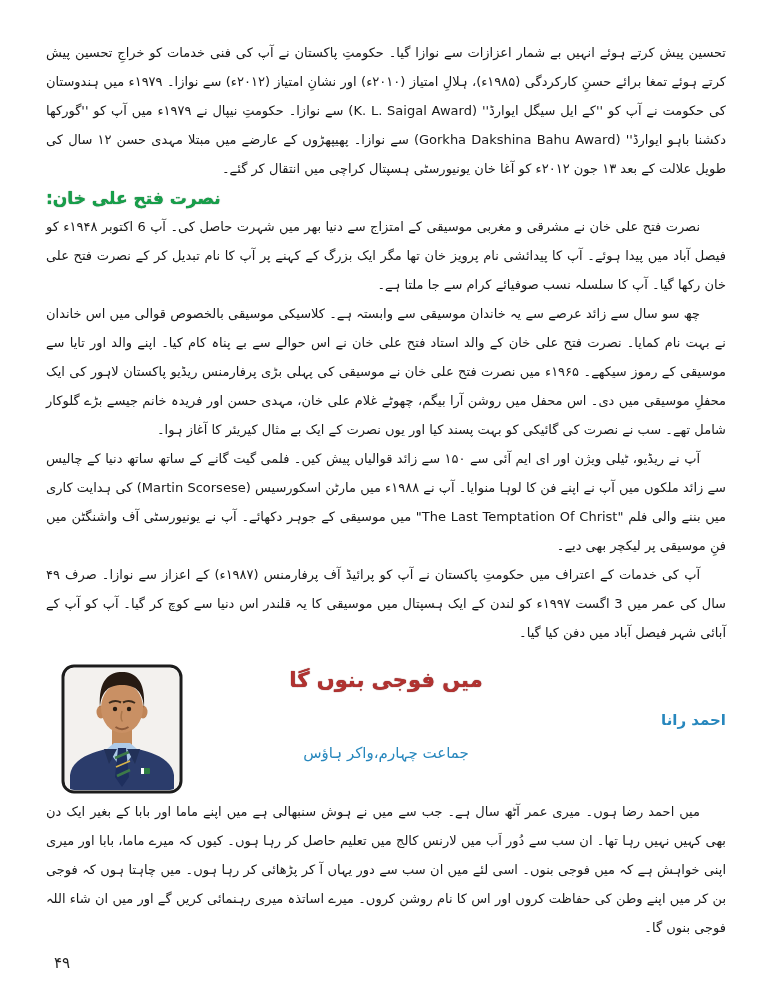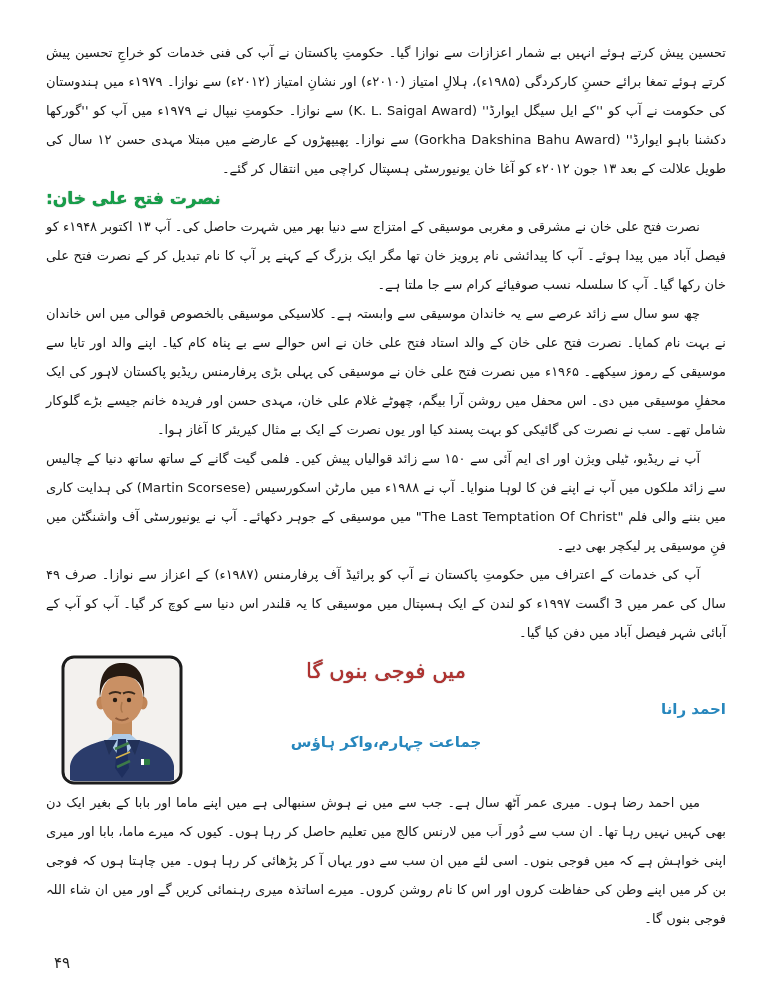--- a/index.html
+++ b/index.html
@@ -46,61 +46,61 @@
     position:relative;
     height:134px;
     margin-top:6px;
   }
   .photo-frame{
     position:absolute;
     left:14px;top:0;
     width:124px;height:132px;
   }
   h2.red-heading{
-    margin:7px;
+    margin:16px;
     padding-top:2px;
     text-align:center;
     font-size:21px;
     line-height:30px;
-    font-weight:normal;
+    font-weight:bold;
     color:var(--red);
     text-shadow:0 0 1px #5e1414;
   }
   .author{
     text-align:right;
     color:var(--blue);
     font-weight:bold;
     font-size:15px;
     margin-top:14px;
   }
   .class-house{
     text-align:center;
     color:var(--blue);
-    font-weight:bold;
+    font-weight:normal;
     font-size:15px;
     margin-top:15px;
   }
   .page-number{
     position:absolute;
     left:54px;bottom:22px;
     font-size:15px;
     color:#222222;
   }
 </style>
 </head>
 <body>
 
 <div class="page">
   <div class="content">
 
     <p class="body noindent">تحسین پیش کرتے ہوئے انہیں بے شمار اعزازات سے نوازا گیا۔ حکومتِ پاکستان نے آپ کی فنی خدمات کو خراجِ تحسین پیش کرتے ہوئے تمغا برائے حسنِ کارکردگی (۱۹۸۵ء)، ہلالِ امتیاز (۲۰۱۰ء) اور نشانِ امتیاز (۲۰۱۲ء) سے نوازا۔ ۱۹۷۹ء میں ہندوستان کی حکومت نے آپ کو ''کے ایل سیگل ایوارڈ'' (K. L. Saigal Award) سے نوازا۔ حکومتِ نیپال نے ۱۹۷۹ء میں آپ کو ''گورکھا دکشنا باہو ایوارڈ'' (Gorkha Dakshina Bahu Award) سے نوازا۔ پھیپھڑوں کے عارضے میں مبتلا مہدی حسن ۱۲ سال کی طویل علالت کے بعد ۱۳ جون ۲۰۱۲ء کو آغا خان یونیورسٹی ہسپتال کراچی میں انتقال کر گئے۔</p>
 
     <h2 class="section-green">نصرت فتح علی خان:</h2>
 
-    <p class="body">نصرت فتح علی خان نے مشرقی و مغربی موسیقی کے امتزاج سے دنیا بھر میں شہرت حاصل کی۔ آپ ۱۳ اکتوبر ۱۹۴۸ء کو فیصل آباد میں پیدا ہوئے۔ آپ کا پیدائشی نام پرویز خان تھا مگر ایک بزرگ کے کہنے پر آپ کا نام تبدیل کر کے نصرت فتح علی خان رکھا گیا۔ آپ کا سلسلہ نسب صوفیائے کرام سے جا ملتا ہے۔</p>
+    <p class="body">نصرت فتح علی خان نے مشرقی و مغربی موسیقی کے امتزاج سے دنیا بھر میں شہرت حاصل کی۔ آپ 6 اکتوبر ۱۹۴۸ء کو فیصل آباد میں پیدا ہوئے۔ آپ کا پیدائشی نام پرویز خان تھا مگر ایک بزرگ کے کہنے پر آپ کا نام تبدیل کر کے نصرت فتح علی خان رکھا گیا۔ آپ کا سلسلہ نسب صوفیائے کرام سے جا ملتا ہے۔</p>
 
     <p class="body">چھ سو سال سے زائد عرصے سے یہ خاندان موسیقی سے وابستہ ہے۔ کلاسیکی موسیقی بالخصوص قوالی میں اس خاندان نے بہت نام کمایا۔ نصرت فتح علی خان کے والد استاد فتح علی خان نے اس حوالے سے بے پناہ کام کیا۔ اپنے والد اور تایا سے موسیقی کے رموز سیکھے۔ ۱۹۶۵ء میں نصرت فتح علی خان نے موسیقی کی پہلی بڑی پرفارمنس ریڈیو پاکستان لاہور کی ایک محفلِ موسیقی میں دی۔ اس محفل میں روشن آرا بیگم، چھوٹے غلام علی خان، مہدی حسن اور فریدہ خانم جیسے بڑے گلوکار شامل تھے۔ سب نے نصرت کی گائیکی کو بہت پسند کیا اور یوں نصرت کے ایک بے مثال کیریئر کا آغاز ہوا۔</p>
 
     <p class="body">آپ نے ریڈیو، ٹیلی ویژن اور ای ایم آئی سے ۱۵۰ سے زائد قوالیاں پیش کیں۔ فلمی گیت گانے کے ساتھ ساتھ دنیا کے چالیس سے زائد ملکوں میں آپ نے اپنے فن کا لوہا منوایا۔ آپ نے ۱۹۸۸ء میں مارٹن اسکورسیس (Martin Scorsese) کی ہدایت کاری میں بننے والی فلم "The Last Temptation Of Christ" میں موسیقی کے جوہر دکھائے۔ آپ نے یونیورسٹی آف واشنگٹن میں فنِ موسیقی پر لیکچر بھی دیے۔</p>
 
     <p class="body">آپ کی خدمات کے اعتراف میں حکومتِ پاکستان نے آپ کو پرائیڈ آف پرفارمنس (۱۹۸۷ء) کے اعزاز سے نوازا۔ صرف ۴۹ سال کی عمر میں 3 اگست ۱۹۹۷ء کو لندن کے ایک ہسپتال میں موسیقی کا یہ قلندر اس دنیا سے کوچ کر گیا۔ آپ کو آپ کے آبائی شہر فیصل آباد میں دفن کیا گیا۔</p>
 
     <div class="article2-head">
 
       <figure class="photo-frame" style="margin:0">

